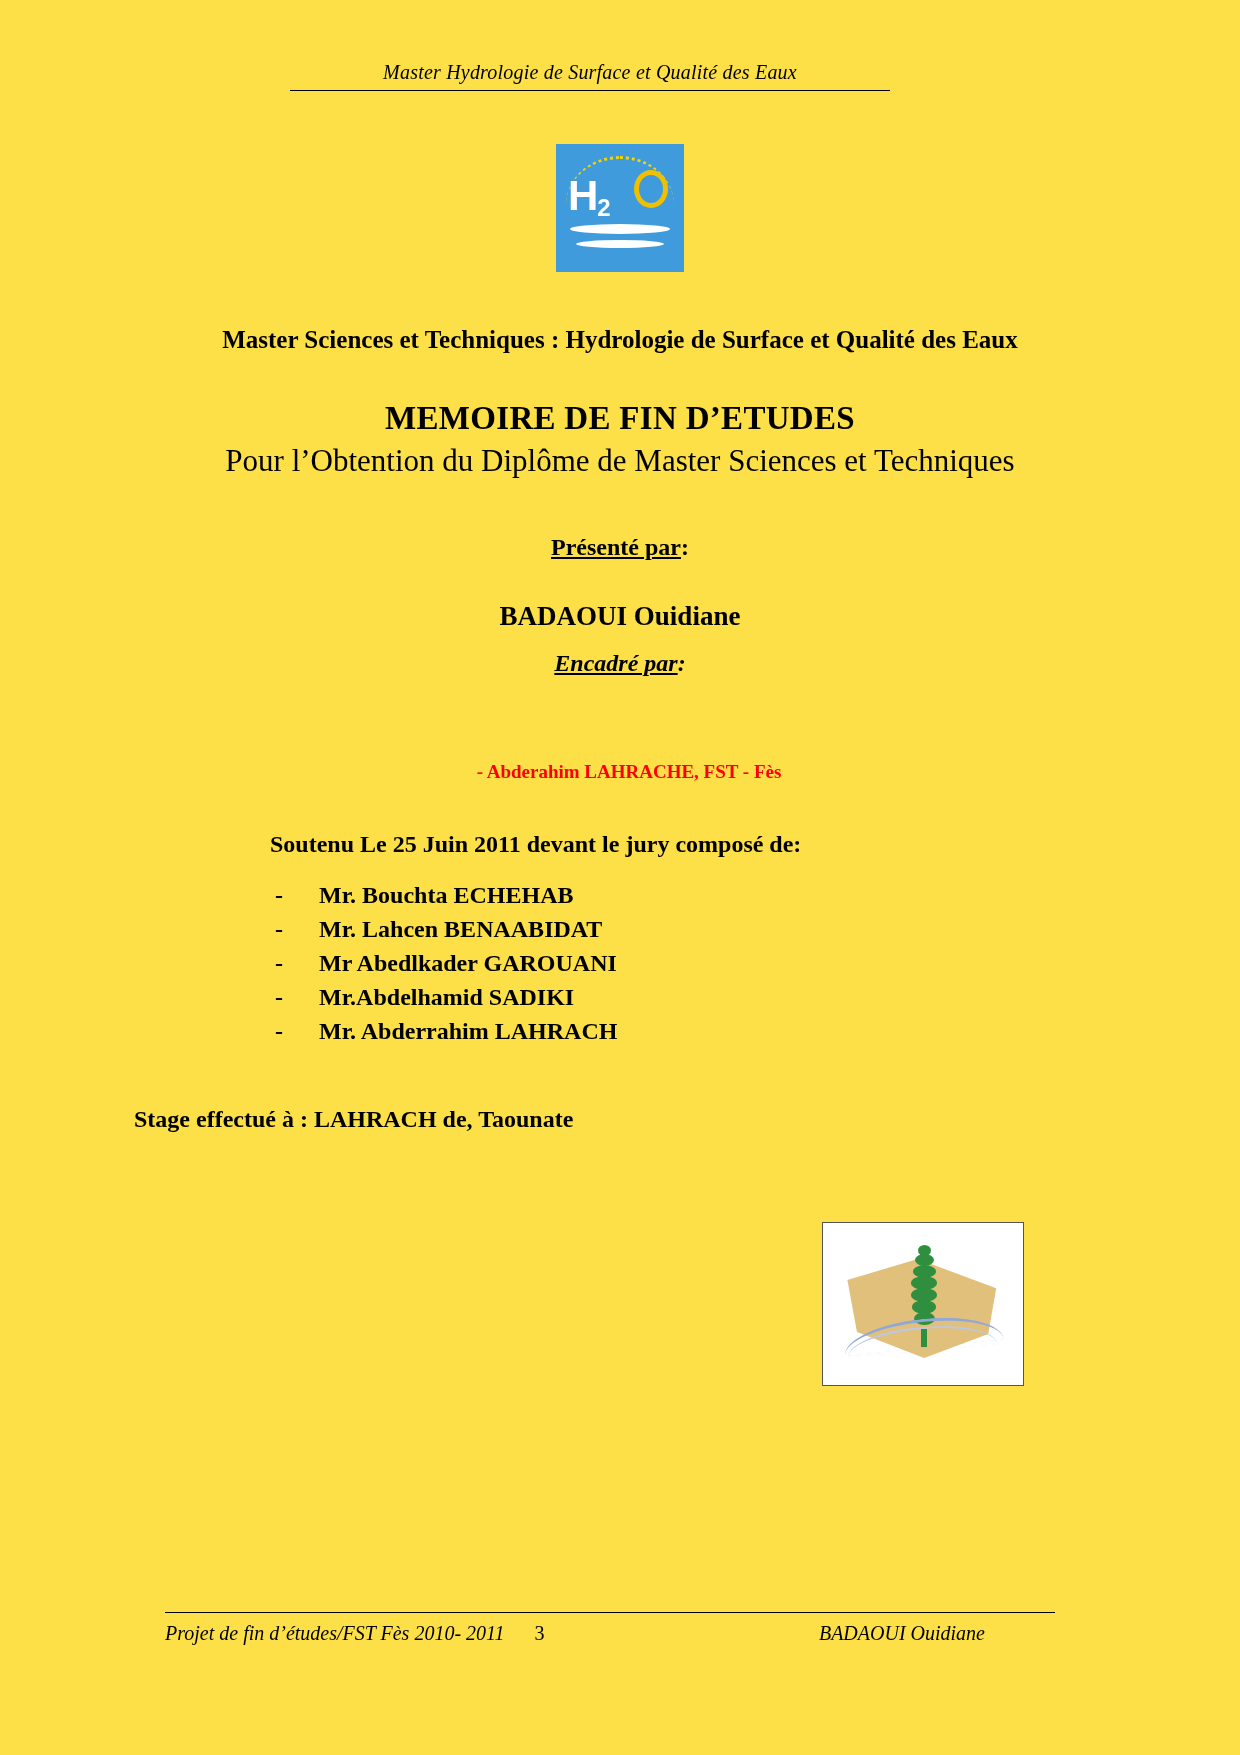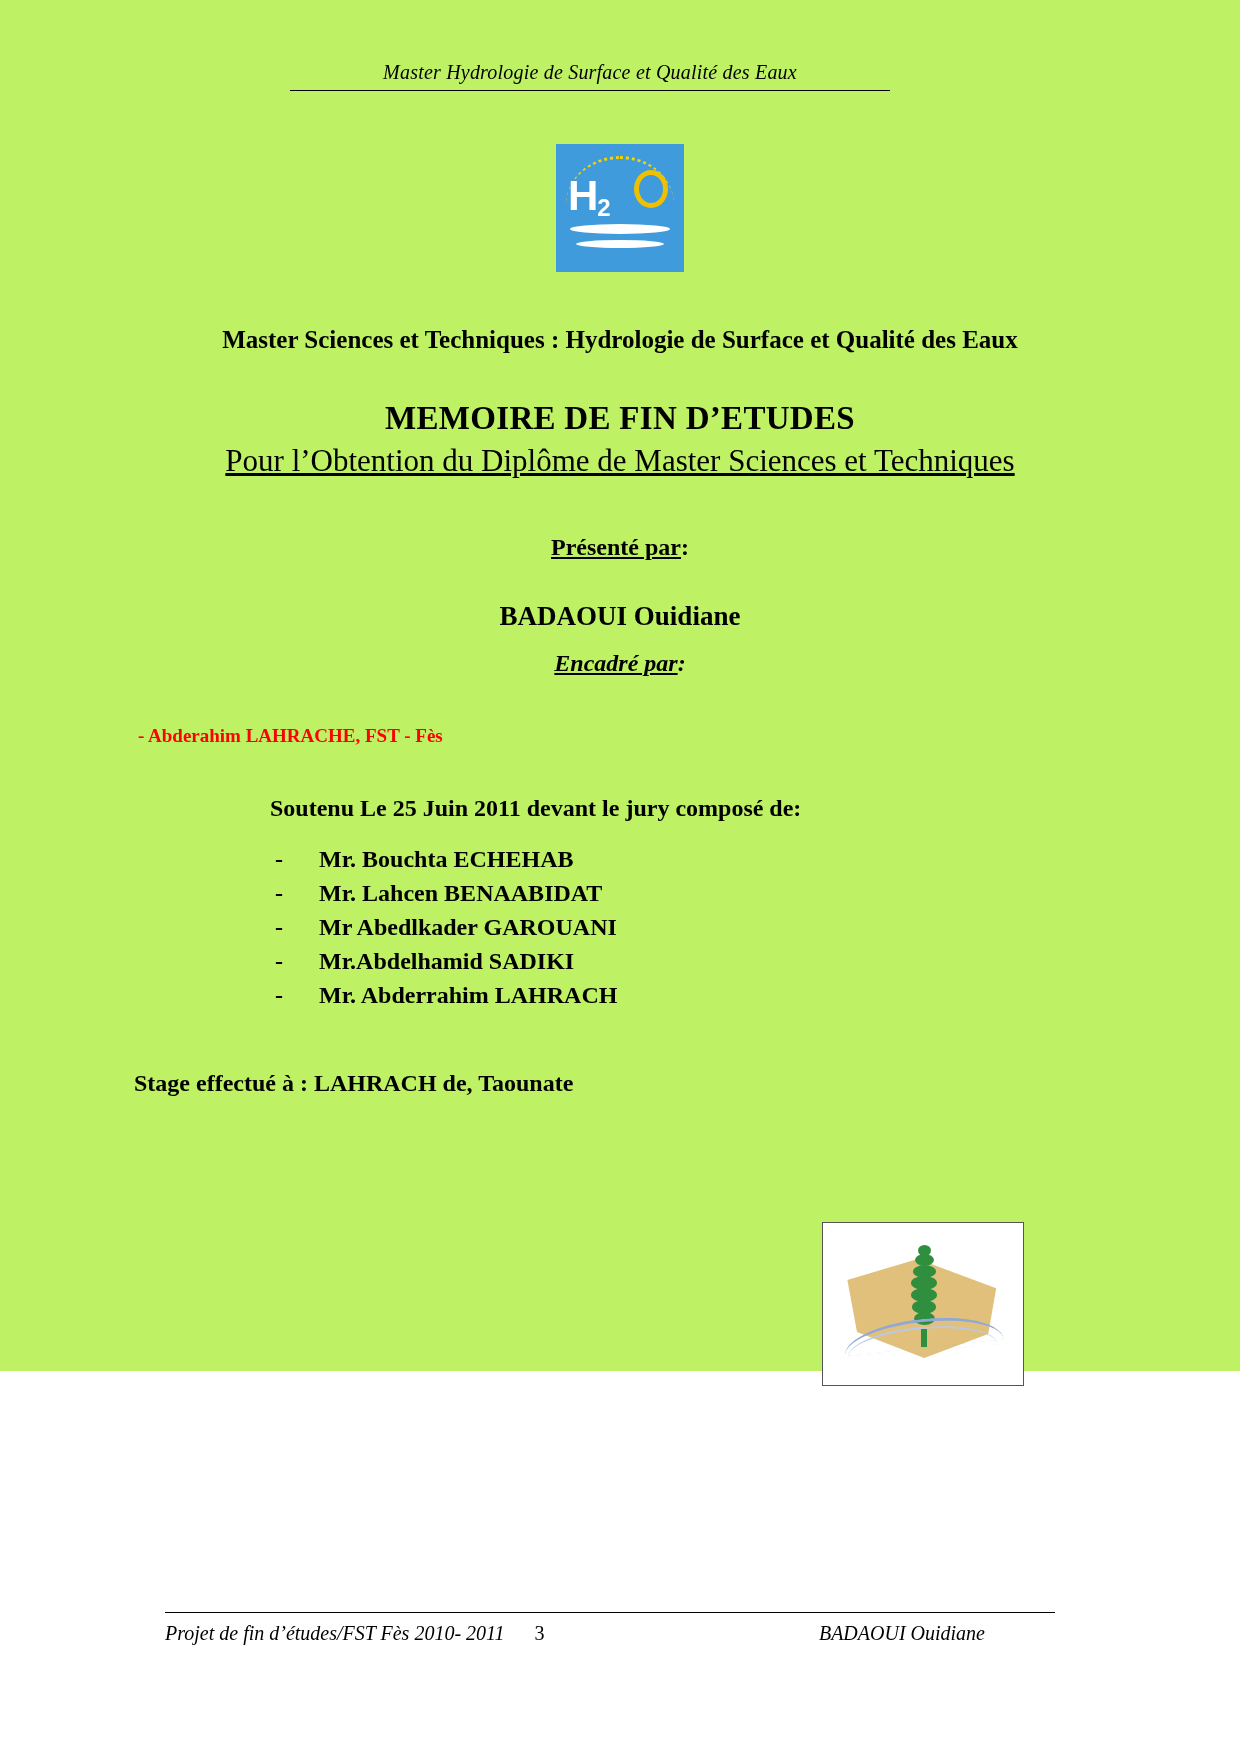--- a/index.html
+++ b/index.html
@@ -12,22 +12,22 @@
     height: 1755px;
     font-family: "Liberation Serif", serif;
     color: #000000;
     position: relative;
     overflow: hidden;
   }
   .page {
     position: absolute;
     left: 0; top: 0;
     width: 1240px;
-    height: 1371px;
-    background: #bef264;
+    height: 1755px;
+    background: #fde047;
   }
 
   
   .header {
     position: absolute;
     left: 290px;
     top: 60px;
     width: 600px;
     text-align: center;
   }
@@ -130,21 +130,20 @@
     font-size: 33px;
     margin-top: 46px;
     letter-spacing: 0.3px;
   }
   .pour {
     text-align: center;
     font-size: 31px;
     line-height: 1.32;
     margin-top: 4px;
     padding: 0 95px;
-    text-decoration: underline;
   }
 
   .title-red {
     text-align: center;
     font-size: 31px;
     color: #ff0000;
     line-height: 1.3;
     margin-top: 64px;
     padding: 0 15px;
   }
@@ -169,22 +168,23 @@
     font-weight: bold;
     font-size: 24px;
     margin-top: 18px;
     font-style: italic;
   }
 
   .supervisor {
     font-weight: bold;
     font-size: 19px;
     color: #ff0000;
-    margin-top: 48px;
+    margin-top: 84px;
     margin-left: 18px;
+    text-align: center;
   }
   .supervisor .dash { color: #ff0000; }
 
   .soutenu {
     font-weight: bold;
     font-size: 24px;
     margin-top: 48px;
     margin-left: 150px;
   }
 

